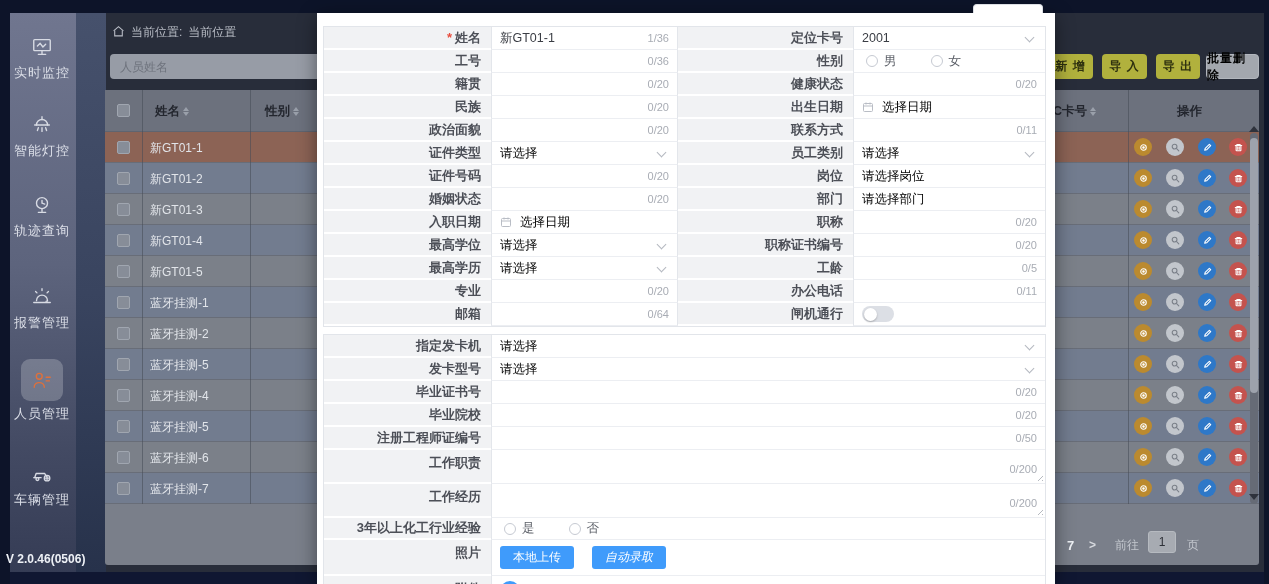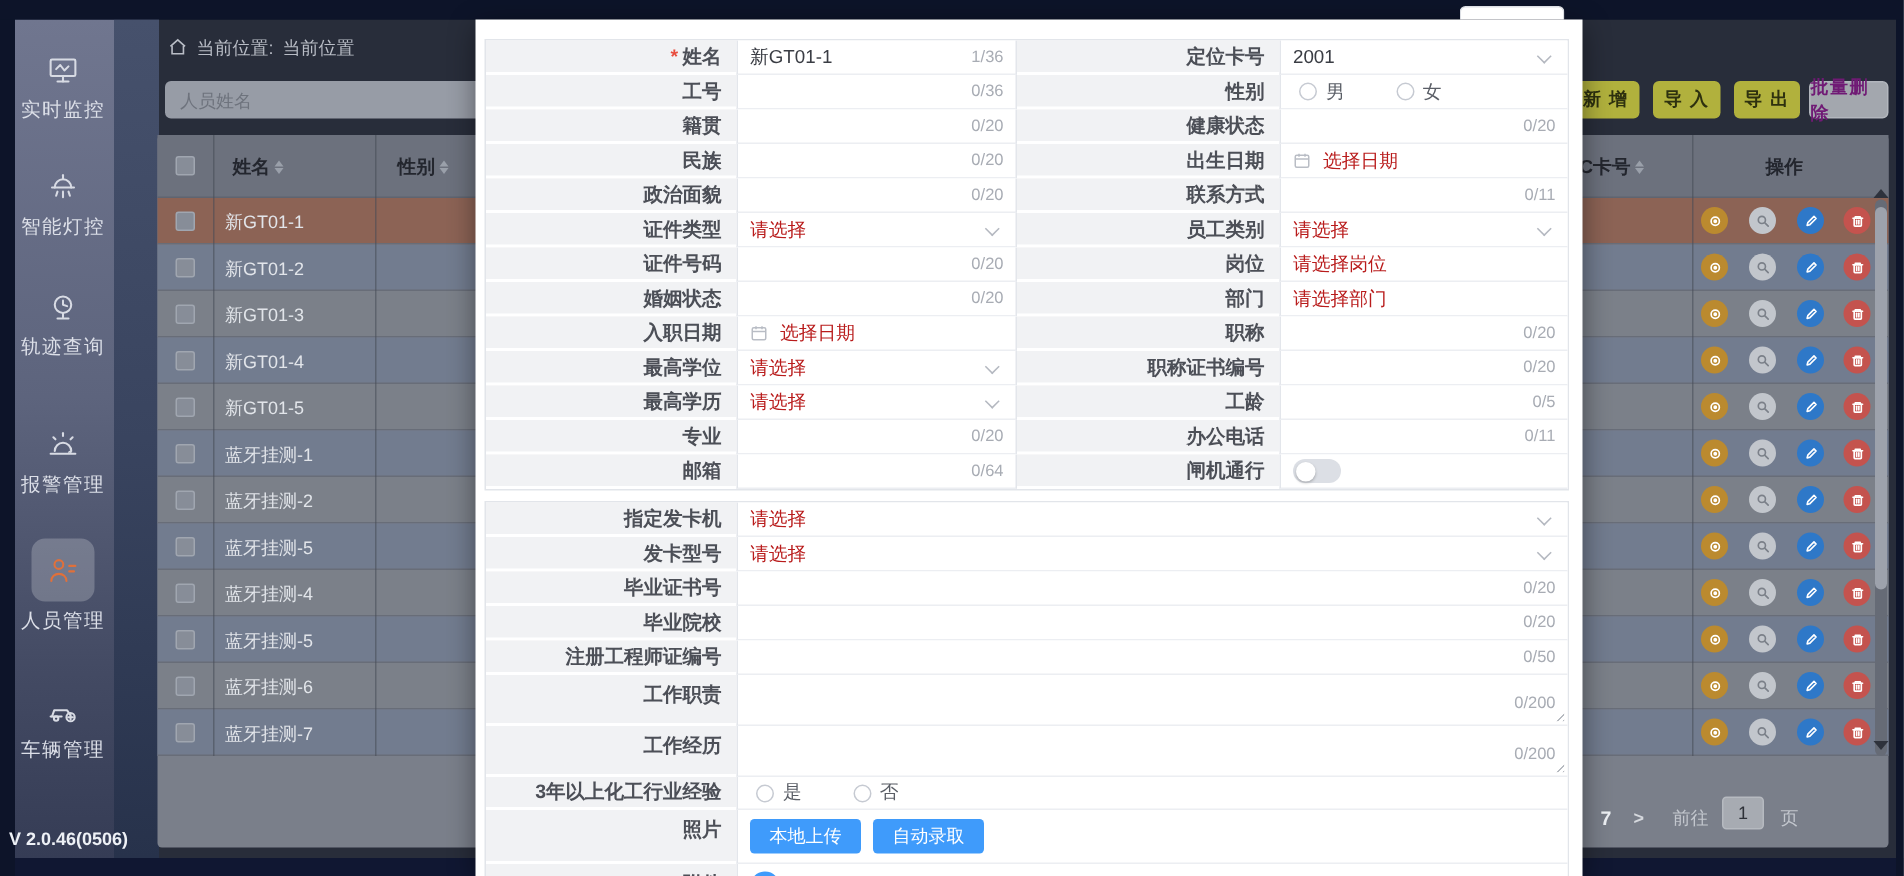--- a/index.html
+++ b/index.html
@@ -29,21 +29,21 @@
   
   .main-bg{position:absolute;left:106px;top:13px;width:1158px;height:559px;background:#282d3a;z-index:1;}
   .breadcrumb{position:absolute;left:112px;top:24px;z-index:3;font-size:12px;color:#b9bdc6;display:flex;align-items:center;gap:6px;}
   .breadcrumb svg{width:13px;height:13px;}
   .search-input{position:absolute;left:110px;top:54px;width:248px;height:25px;z-index:3;
     background:#979ca6;border:none;border-radius:4px;padding:0 10px;font-size:12px;color:#3c3f46;}
   .search-input::placeholder{color:#6e737d;}
   .tb-btn{position:absolute;top:54px;height:25px;z-index:3;border-radius:4px;font-size:12px;font-weight:bold;
     display:flex;align-items:center;justify-content:center;cursor:pointer;letter-spacing:1px;}
   .tb-btn.primary{background:#b1b13d;color:#2e310f;}
-  .tb-btn.disabled{background:#a3a7ae;color:#701a75;border:1px solid #b2b6bd;}
+  .tb-btn.disabled{background:#a3a7ae;color:#000000;border:1px solid #b2b6bd;}
 
   
   .table-card{position:absolute;left:105px;top:90px;width:1154px;height:475px;background:#7a7f8a;z-index:2;border-radius:3px;}
   .t-header{position:absolute;left:0;top:0;width:100%;height:42px;background:#6c717d;border-bottom:1px solid #5f6470;}
   .th-cell{position:absolute;top:13px;font-size:12.5px;font-weight:bold;color:#23262e;display:flex;align-items:center;gap:3px;}
   .caret{display:inline-flex;flex-direction:column;gap:1px;}
   .caret i{display:block;width:0;height:0;border-left:3.5px solid transparent;border-right:3.5px solid transparent;}
   .caret .up{border-bottom:4px solid #9aa0aa;}
   .caret .dn{border-top:4px solid #9aa0aa;}
   .t-cb{position:absolute;width:13px;height:13px;border-radius:2px;background:#878d98;border:1px solid #a0a6b0;}
@@ -78,36 +78,36 @@
   .m1-row{height:23px;}
   .c-lab{background:#f1f2f4;border-bottom:2px solid #ffffff;display:flex;align-items:center;justify-content:flex-end;
     padding-right:10px;font-size:13px;font-weight:600;color:#4c4f57;white-space:nowrap;}
   .c-fld{position:relative;border-bottom:1px solid #eceef2;display:flex;align-items:center;background:#fff;}
   .w167{width:167px;flex:none;} .w187{width:187px;flex:none;} .w175{width:175px;flex:none;}
   .fgrow{flex:1;}
   .bl{border-left:1px solid #e3e6eb;} .br{border-right:1px solid #e3e6eb;}
   .tall .c-lab{align-items:flex-start;padding-top:4px;}
   .star{color:#e84c3d;margin-right:3px;font-weight:bold;}
   .fval{margin-left:8px;font-size:12.5px;color:#3a3d44;}
-  .fph{margin-left:8px;font-size:12.5px;color:#b91c1c;}
+  .fph{margin-left:8px;font-size:12.5px;color:#000000;}
   .fcount{position:absolute;right:8px;top:50%;transform:translateY(-50%);font-size:11px;color:#a8acb4;}
   .ta .fcount{top:auto;transform:none;bottom:8px;}
   .chev{position:absolute;right:12px;top:7px;width:7px;height:7px;border-right:1.5px solid #b4b8c0;border-bottom:1.5px solid #b4b8c0;transform:rotate(45deg);}
   .dicon{margin-left:8px;display:flex;color:#b9bdc5;}
   .dicon svg{width:12px;height:12px;}
   .ropt{display:flex;align-items:center;gap:6px;margin-left:12px;font-size:12.5px;color:#5a5e66;cursor:pointer;}
   .ropt + .ropt{margin-left:34px;}
   .rcirc{width:12px;height:12px;border-radius:50%;border:1px solid #c6cad2;background:#fff;}
   .tgl{margin-left:8px;width:32px;height:16px;border-radius:8px;background:#dcdfe5;position:relative;cursor:pointer;}
   .tgl-knob{position:absolute;left:1.5px;top:1.5px;width:13px;height:13px;border-radius:50%;background:#fff;box-shadow:0 1px 2px rgba(0,0,0,.25);}
   .resize{position:absolute;right:2px;bottom:2px;width:7px;height:7px;
     background:repeating-linear-gradient(315deg,#b6bac0 0 1px,transparent 1px 3px);
     clip-path:polygon(100% 0,100% 100%,0 100%);}
   .pbtn{height:23px;line-height:23px;padding:0 13px;border-radius:3px;background:#3f9bfb;color:#fff;font-size:12px;cursor:pointer;}
-  .pbtn + .pbtn{margin-left:8px;}
+  .pbtn + .pbtn{margin-left:18px;font-style:italic;}
   .photo-wrap{display:flex;margin-left:8px;}
   .plusc{margin-left:8px;width:20px;height:20px;border-radius:50%;background:#3f9bfb;color:#fff;font-size:15px;line-height:19px;
     text-align:center;cursor:pointer;}
 </style>
 </head>
 <body>
 
 <div class="app">
   <div class="main-bg"></div>
 

